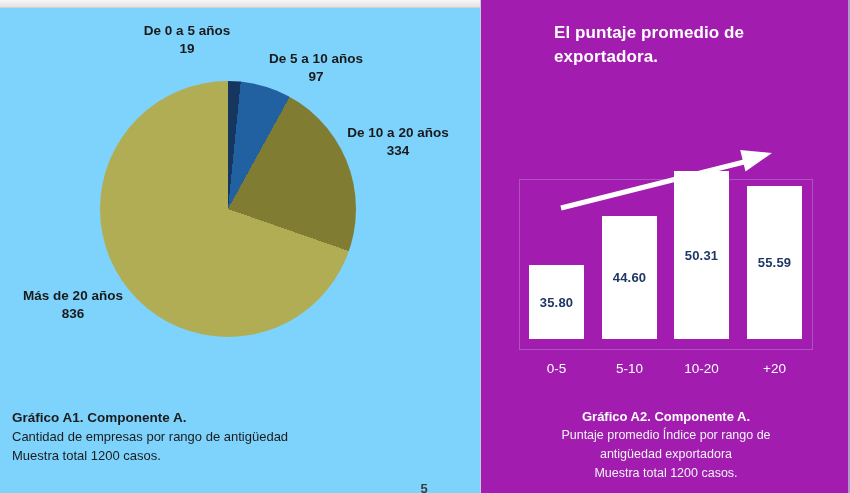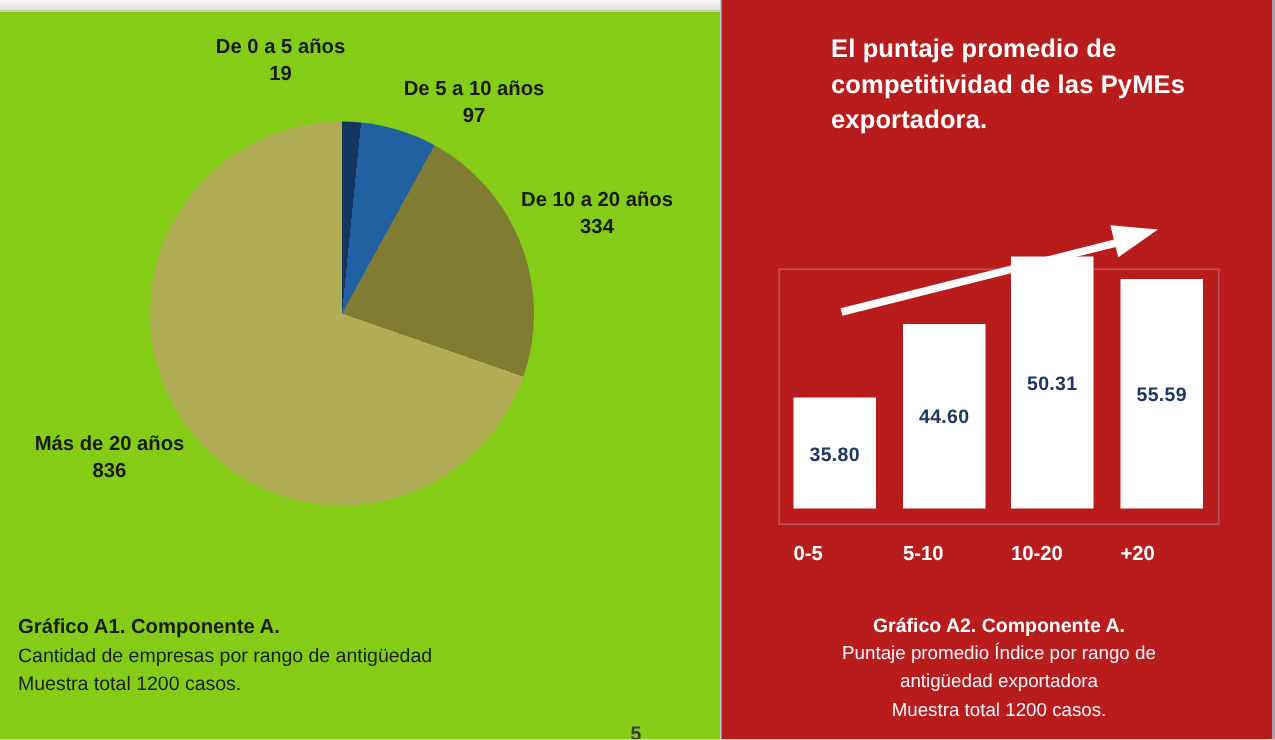--- a/index.html
+++ b/index.html
@@ -5,21 +5,21 @@
   * { margin:0; padding:0; box-sizing:border-box; }
   html,body { width:850px; height:493px; overflow:hidden; }
   body { font-family:"Liberation Sans", sans-serif; }
   #stage {
     position:relative; width:850px; height:493px; background:#ffffff; overflow:hidden;
   }
 
   
   #left-panel {
     position:absolute; left:0; top:0; width:480px; height:493px;
-    background:#84cc16; overflow:hidden;
+    background:#7dd3fc; overflow:hidden;
   }
   #left-top-strip {
     position:absolute; left:0; top:0; width:480px; height:8px;
     background:linear-gradient(#f7f7f7,#e2e2e2);
     border-bottom:1px solid #d2d2d2;
   }
   #pie {
     position:absolute; left:100px; top:81px; width:256px; height:256px;
     border-radius:50%;
   }
@@ -41,21 +41,21 @@
   #left-caption .cap-title { font-weight:bold; font-size:13.5px; }
 
   #page-number {
     position:absolute; left:414px; top:481px; width:20px;
     color:#3c3c3c; font-weight:bold; font-size:13px; text-align:center;
   }
 
   
   #right-panel {
     position:absolute; left:480px; top:0; width:370px; height:493px;
-    background:#b91c1c; overflow:hidden;
+    background:#a21caf; overflow:hidden;
     border-left:1px solid #c3cdda;
   }
   #right-edge-line {
     position:absolute; right:0; top:0; width:2px; height:493px;
     background:#aebdd2; opacity:.8;
   }
   #right-heading {
     position:absolute; left:73px; top:21px; width:260px;
     color:#ffffff; font-weight:bold; font-size:17px; line-height:23.5px;
     letter-spacing:.1px;
@@ -72,22 +72,22 @@
     display:flex; align-items:center; justify-content:center;
   }
   #bar-0 { left:48px; }
   #bar-1 { left:121px; }
   #bar-2 { left:193px; }
   #bar-3 { left:266px; }
   .bar-value {
     color:#1e3765; font-weight:bold; font-size:13px; letter-spacing:.2px;
   }
   .bar-cat {
-    position:absolute; top:361px; width:55px; 
-    color:#ffffff; font-weight:bold; font-size:13.5px;
+    position:absolute; top:361px; width:55px; text-align:center;
+    color:#ffffff; font-weight:normal; font-size:13.5px;
   }
   #cat-0 { left:48px; }
   #cat-1 { left:121px; }
   #cat-2 { left:193px; }
   #cat-3 { left:266px; }
 
   #right-caption {
     position:absolute; left:0; top:407px; width:370px;
     text-align:center; color:#f2f4f8;
     font-size:12.5px; line-height:19px;
@@ -127,21 +127,20 @@
       <div>Muestra total 1200 casos.</div>
     </div>
 
     <div id="page-number">5</div>
   </div>
 
   <div id="right-panel">
 
     <div id="right-heading">
       <div>El puntaje promedio de</div>
-      <div>competitividad de las PyMEs</div>
       <div>exportadora.</div>
     </div>
 
     <svg id="trend-arrow" viewBox="0 0 245 80" xmlns="http://www.w3.org/2000/svg">
       <line x1="25" y1="68" x2="212" y2="21" stroke="#ffffff" stroke-width="5"></line>
       <polygon points="236,13 209.5,31.5 204.2,10.1" fill="#ffffff"></polygon>
     </svg>
 
     <div id="bar-chart-frame"></div>
 

